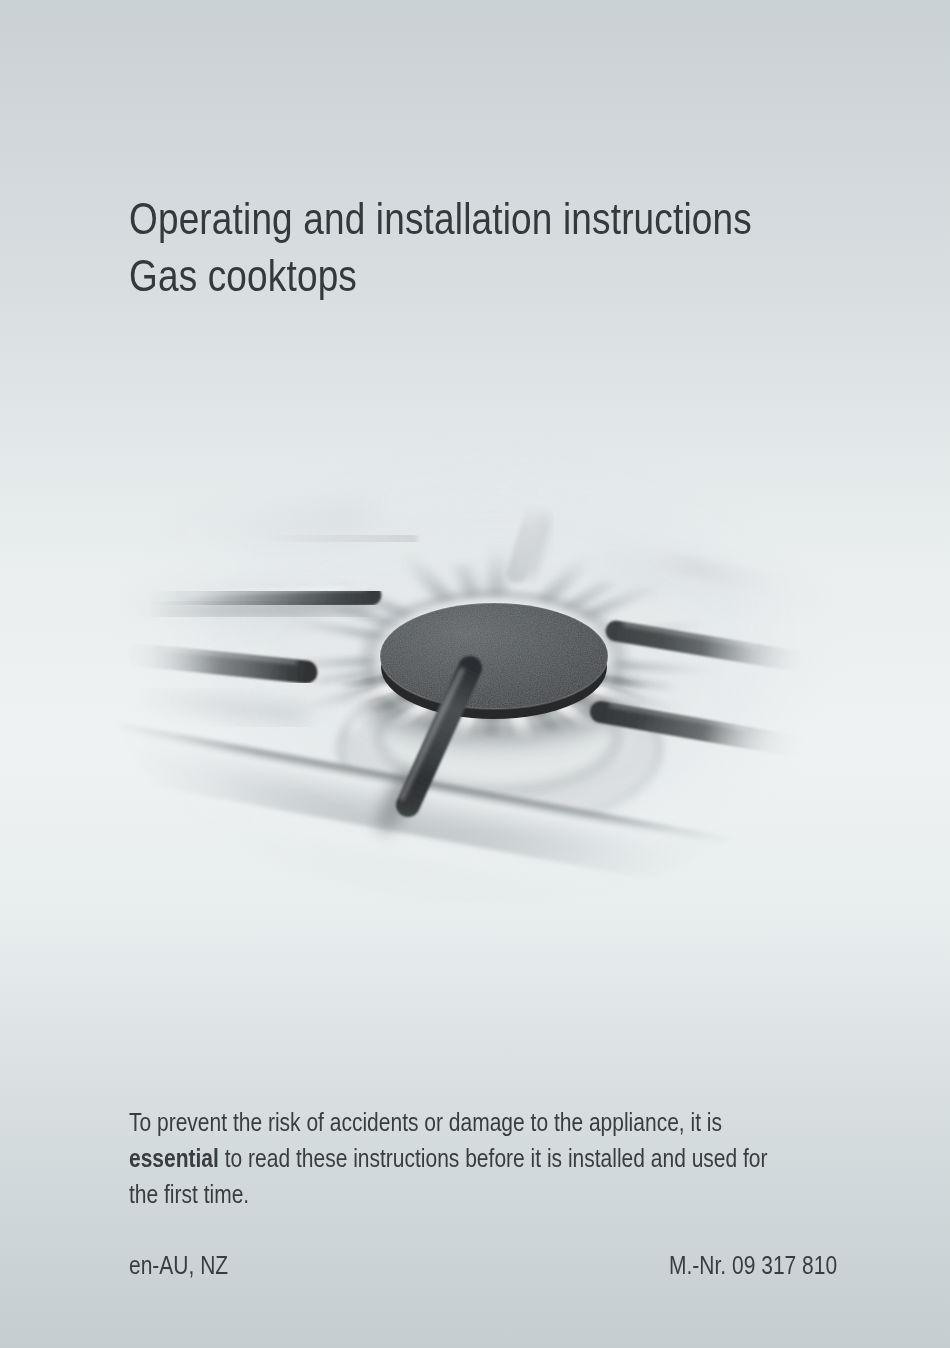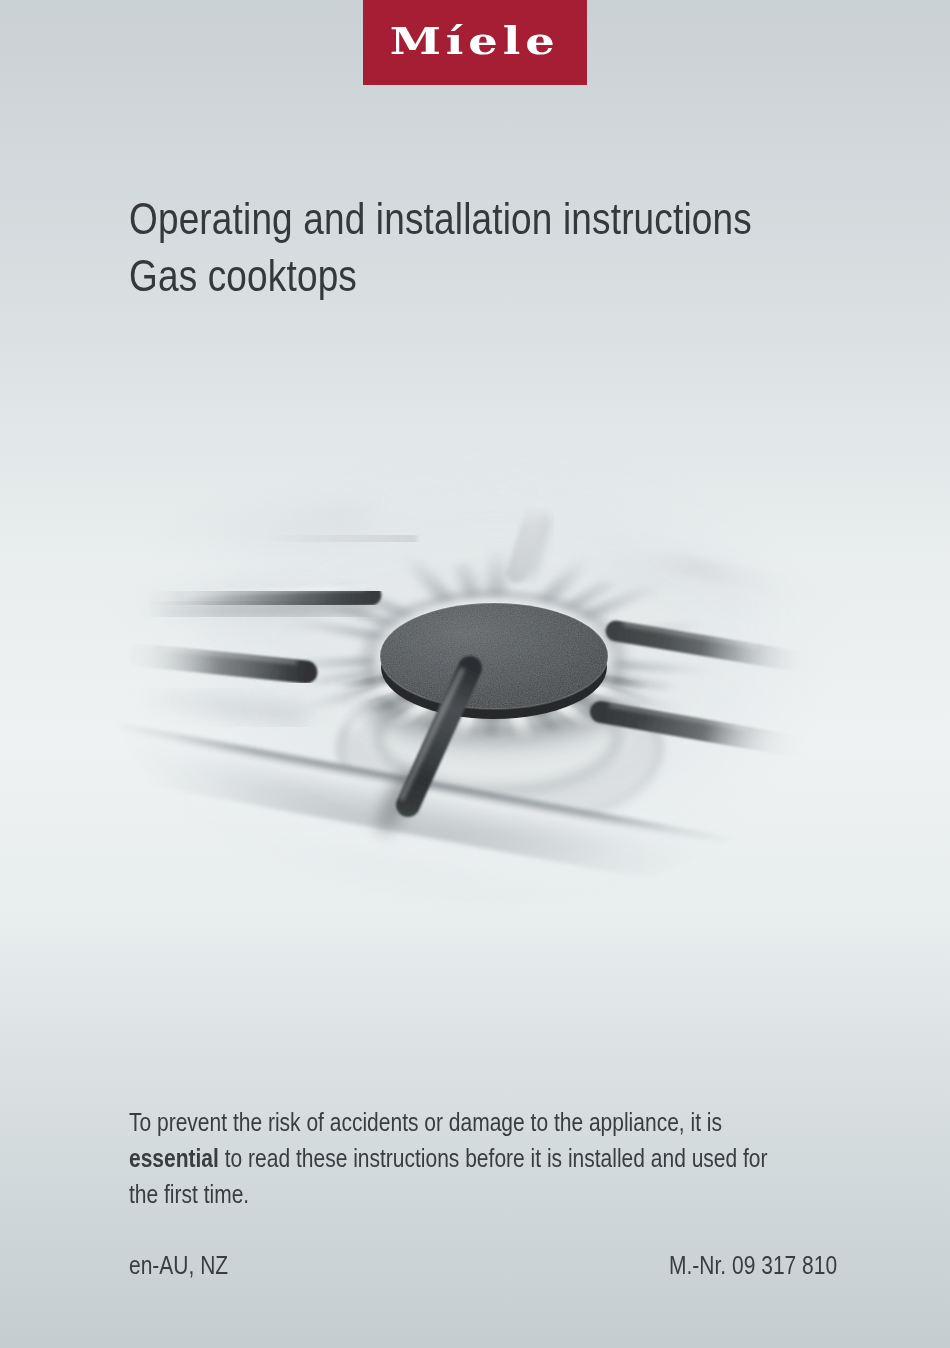--- a/index.html
+++ b/index.html
@@ -42,23 +42,20 @@
   .footer-mnr{
     position:absolute;right:113px;top:1251px;font-size:25px;color:#3A3D40;
     white-space:nowrap;transform:scaleX(0.84);transform-origin:100% 50%;
   }
 </style>
 </head>
 <body>
 
 <div class="page">
 
-  <div class="logo" style="background-color: rgb(165, 30, 51);">
-    <span class="logo-text">Míele</span>
-  </div>
 
   <h1 class="title">
     <span class="t-line">Operating and installation instructions</span>
     <span class="t-line">Gas cooktops</span>
   </h1>
 
   <div class="illustration">
     <svg width="760" height="500" viewBox="0 0 760 500">
       <defs>
         <filter id="b08" x="-60%" y="-60%" width="220%" height="220%">

